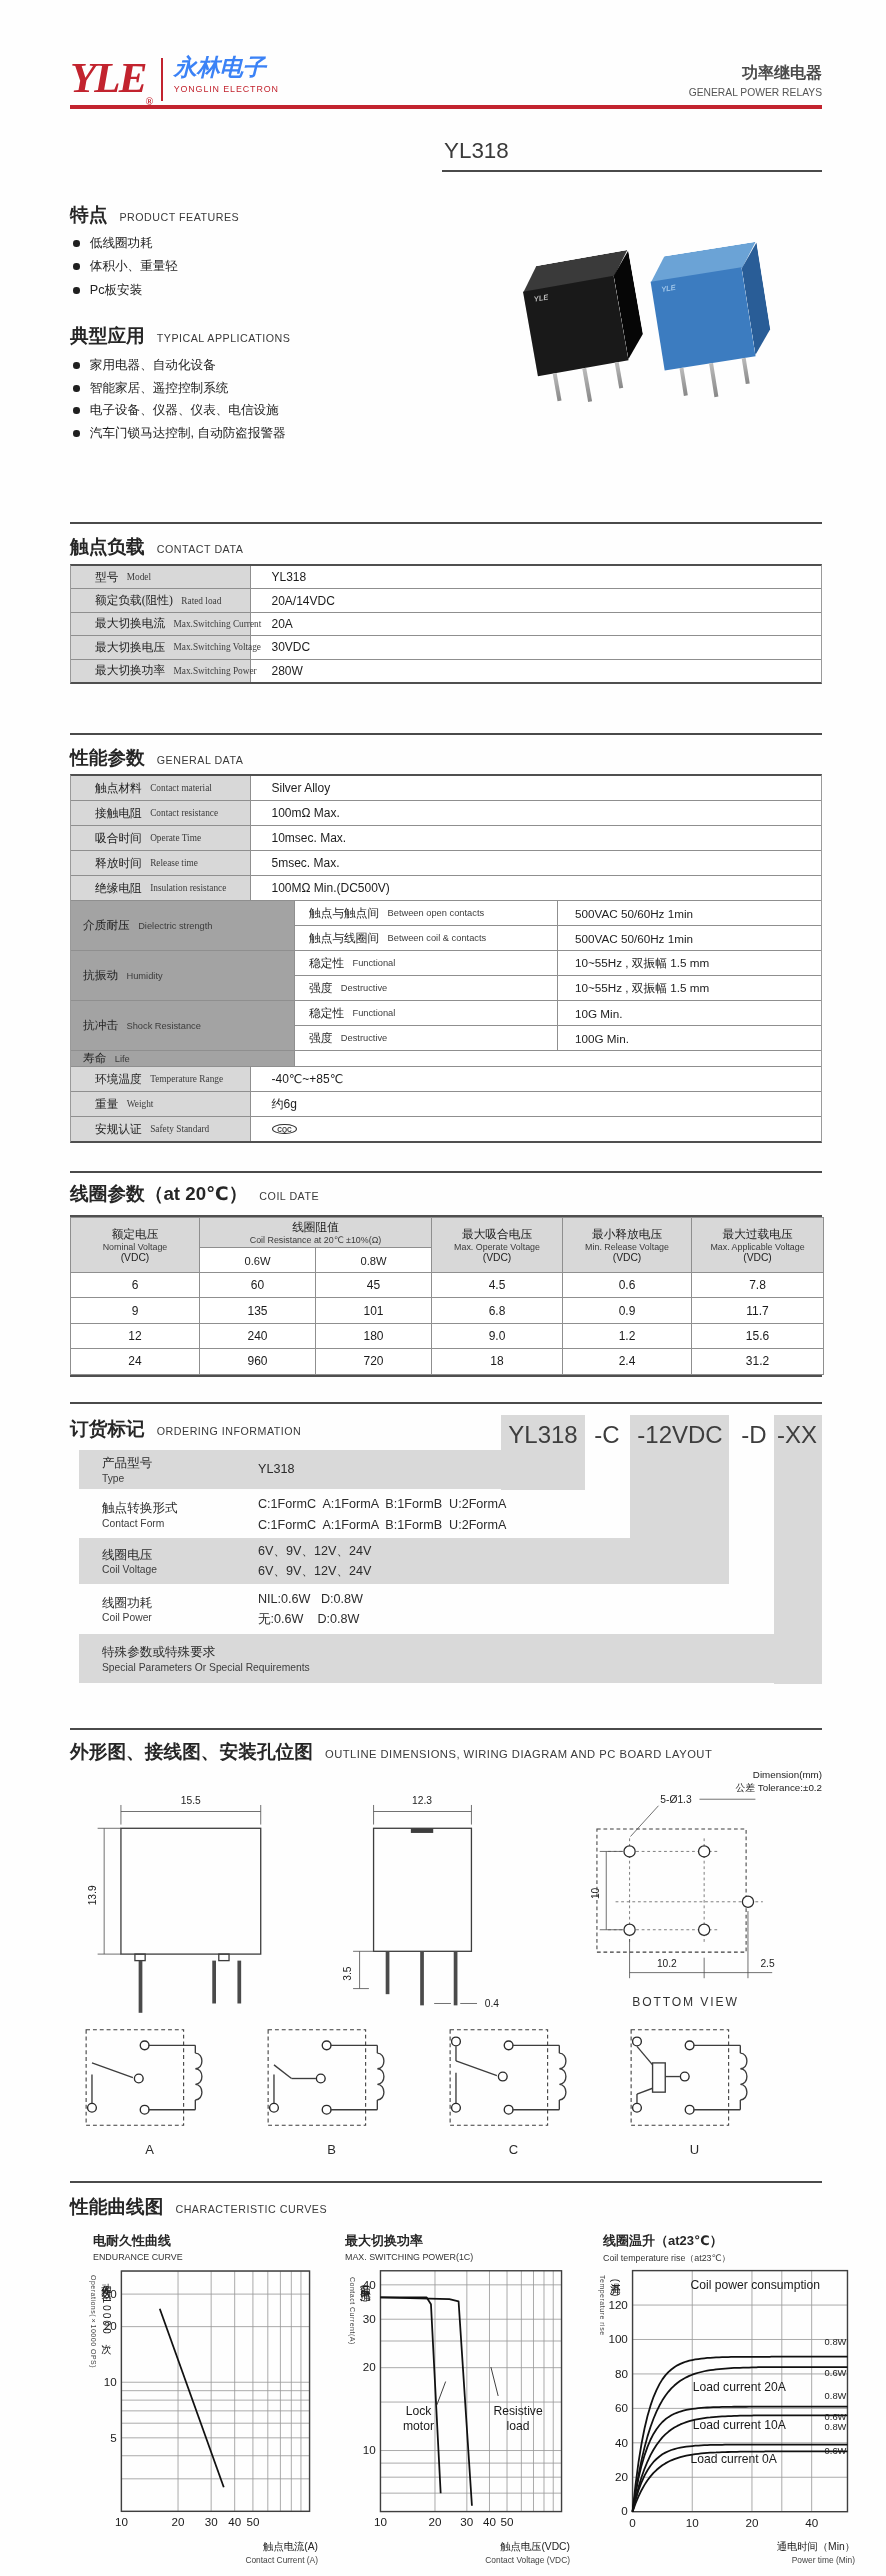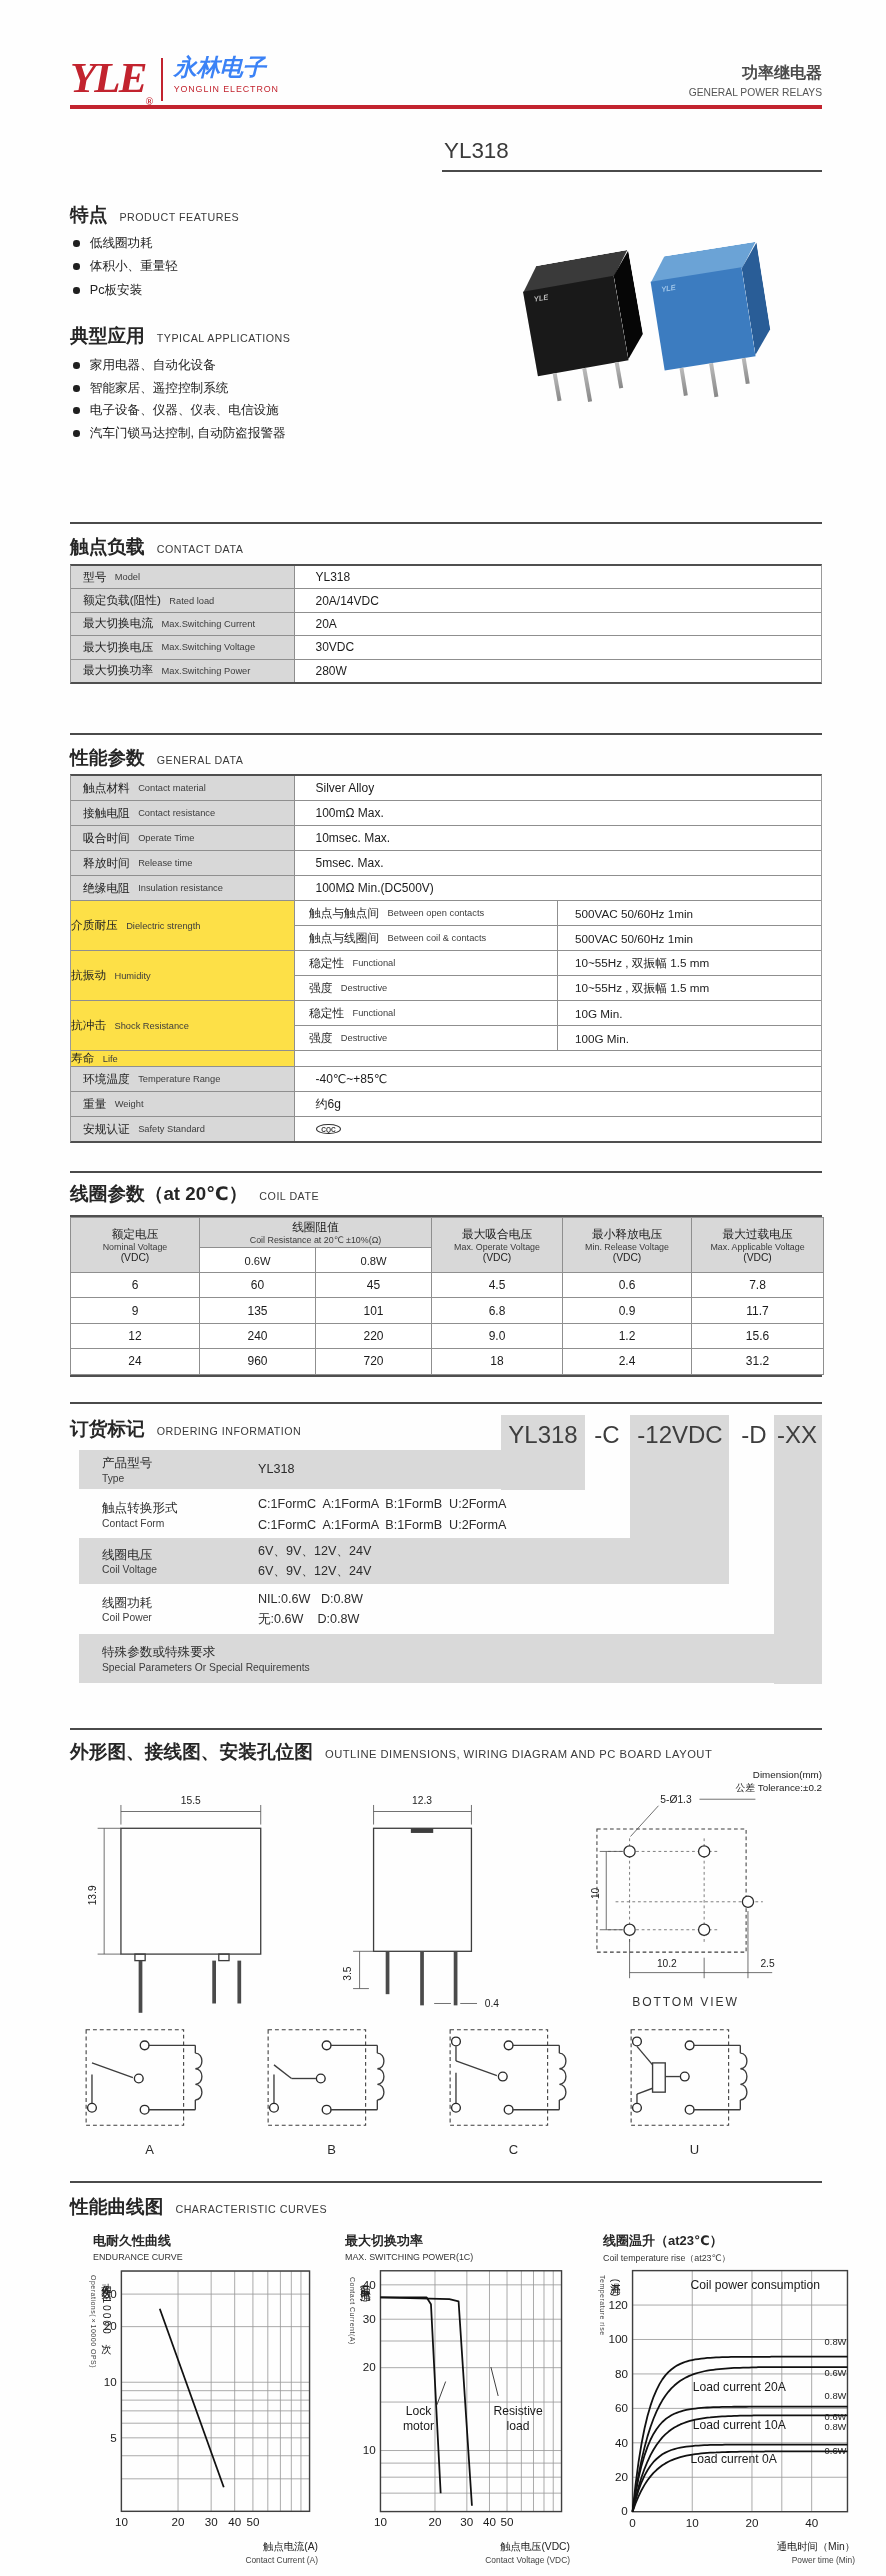--- a/index.html
+++ b/index.html
@@ -21,28 +21,28 @@
   .h-en{font-size:10.7px;color:#3a3a3a;margin-left:12px;letter-spacing:0.5px;}
   .rule{left:70px;width:752px;height:1.9px;background:#4a4a4a;}
   
   .bullet{display:flex;align-items:center;font-size:12.6px;color:#222;}
   .dot{width:6.5px;height:6.5px;border-radius:50%;background:#1f1f1f;margin-right:10.3px;flex:0 0 auto;}
   
   .tbl{left:70px;width:752px;border-top:2.8px solid #4f4f4f;border-bottom:2.8px solid #4f4f4f;
        border-left:0.9px solid #9a9a9a;border-right:0.9px solid #9a9a9a;box-sizing:border-box;background:#fff;}
   .trow{display:flex;border-bottom:0.9px solid #8f8f8f;height:22.4px;}
   .trow:last-child{border-bottom:none;}
-  .tlabel{width:224px;background:#d8d8d8;display:flex;align-items:center;padding-left:12px;
-          border-right:0.9px solid #8f8f8f;box-sizing:border-box;flex:0 0 auto;}
+  .tlabel{width:180px;background:#d8d8d8;display:flex;align-items:center;padding-left:24px;
+          border-right:0.9px solid #8f8f8f;box-sizing:border-box;flex:0 0 auto;font-family:Liberation Serif, serif;}
   .tlabel .cn{font-size:11.7px;color:#1e1e1e;margin-right:8.4px;white-space:nowrap;}
   .tlabel .en{font-size:9.3px;color:#3c3c3c;white-space:nowrap;}
   .tval{flex:1;display:flex;align-items:center;padding-left:20.5px;font-size:12px;color:#1c1c1c;}
   .g-row{display:flex;border-bottom:0.9px solid #8f8f8f;}
   .g-row:last-child{border-bottom:none;}
-  .g-label{width:224px;background:#fde047;display:flex;align-items:center;padding-left:0;
+  .g-label{width:224px;background:#a3a3a3;display:flex;align-items:center;padding-left:12px;
            border-right:0.9px solid #8f8f8f;box-sizing:border-box;flex:0 0 auto;}
   .g-subs{flex:1;display:flex;flex-direction:column;justify-content:center;}
   .g-sub{display:flex;height:24px;border-bottom:0.9px solid #8f8f8f;}
   .g-sub:last-child{border-bottom:none;}
   .sub-name{width:263px;display:flex;align-items:center;padding-left:14px;border-right:0.9px solid #8f8f8f;box-sizing:border-box;flex:0 0 auto;}
   .sub-name .cn{font-size:11.7px;margin-right:8.4px;white-space:nowrap;}
   .sub-name .en{font-size:9.3px;color:#3c3c3c;white-space:nowrap;}
   .sub-val{flex:1;display:flex;align-items:center;padding-left:17px;font-size:11.7px;}
   .grow26 .trow{height:24px;}
   .cqc{display:inline-block;border:1.4px solid #333;border-radius:50%;padding:0.9px 4.7px;font-size:6.5px;font-weight:bold;color:#333;}
@@ -402,21 +402,21 @@
             <td>9</td>
             <td>135</td>
             <td>101</td>
             <td>6.8</td>
             <td>0.9</td>
             <td>11.7</td>
           </tr>
       <tr>
             <td>12</td>
             <td>240</td>
-            <td>220</td>
+            <td>180</td>
             <td>9.0</td>
             <td>1.2</td>
             <td>15.6</td>
           </tr>
       <tr>
             <td>24</td>
             <td>960</td>
             <td>720</td>
             <td>18</td>
             <td>2.4</td>

